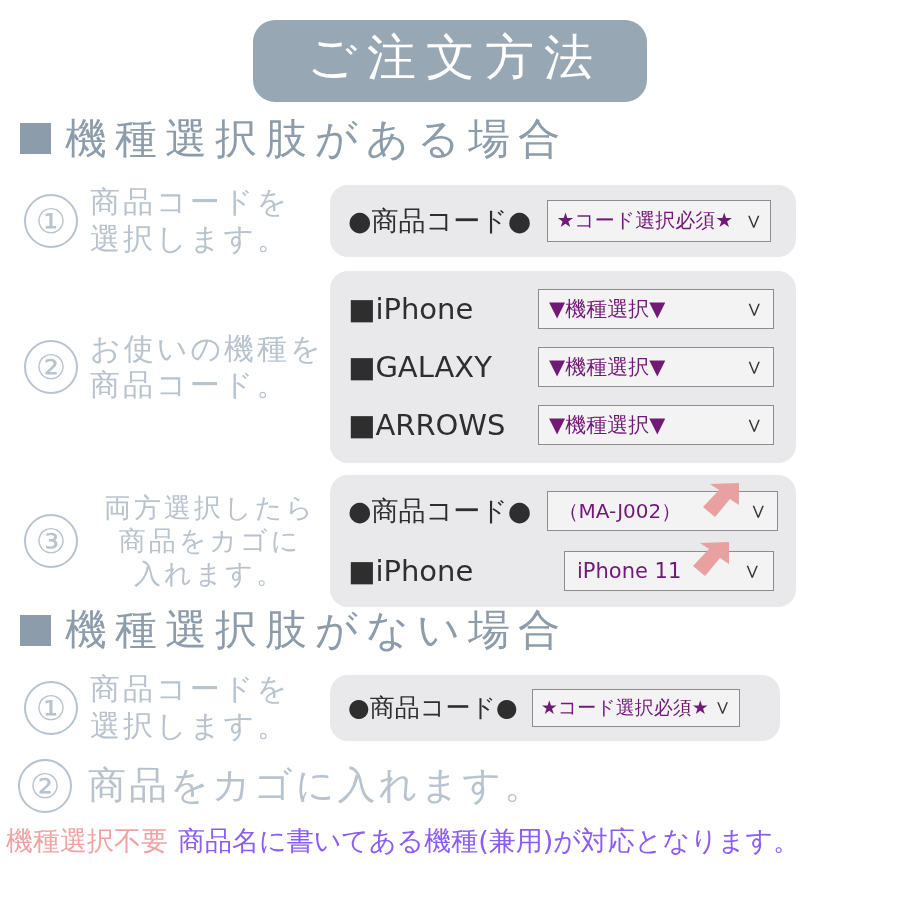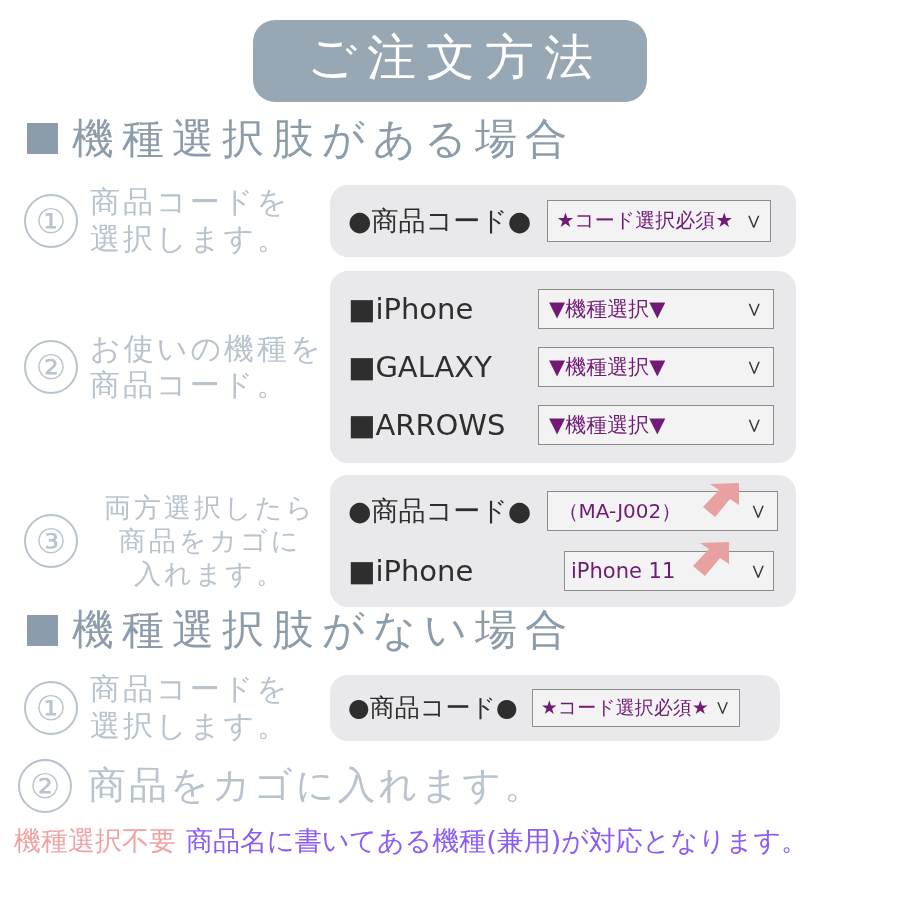--- a/index.html
+++ b/index.html
@@ -33,21 +33,21 @@
     line-height: 1.22;
   }
 
   
   .section-heading {
     display: flex;
     align-items: center;
     color: #8d9cab;
     font-size: 42px;
     letter-spacing: 8px;
-    padding-left: 27px;
+    padding-left: 20px;
     line-height: 1.1;
   }
   .sq-bullet {
     width: 31px;
     height: 31px;
     background: #8d9cab;
     display: inline-block;
     margin-right: 14px;
     flex: 0 0 auto;
   }
@@ -127,21 +127,21 @@
   
   .pink-arrow {
     position: absolute;
     pointer-events: none;
   }
 
   
   .note-line {
     display: flex;
     align-items: baseline;
-    padding-left: 14px;
+    padding-left: 6px;
   }
   .note-pink {
     color: #f1a3a3;
     font-size: 27px;
     letter-spacing: 0px;
   }
   .note-dark {
     color: #8b5cf6;
     font-size: 27px;
     letter-spacing: 0px;
@@ -221,21 +221,21 @@
         <span class="select-value" style="font-size:20px;">（MA-J002）</span>
         <span class="chev" style="font-size:21px;">∨</span>
         <svg class="pink-arrow" width="52" height="52" viewBox="0 0 52 52" style="right:34px; top:-13px;">
           <polygon points="48,4 48,26 39,20 24,38 12,28 28,11 19,5" fill="#e8a0a0"></polygon>
         </svg>
       </span>
     </div>
 
     <div class="field-row" style="margin-top:12px;">
       <span class="field-label model" style="width:216px;">■iPhone</span>
-      <span class="select-box" style="width:210px; height:40px; padding:0 6px;">
+      <span class="select-box" style="width:210px; height:40px; padding:0 12px;">
         <span class="select-value" style="font-size:21px;">iPhone 11</span>
         <span class="chev" style="font-size:21px;">∨</span>
         <svg class="pink-arrow" width="52" height="52" viewBox="0 0 52 52" style="right:40px; top:-14px;">
           <polygon points="48,4 48,26 39,20 24,38 12,28 28,11 19,5" fill="#e8a0a0"></polygon>
         </svg>
       </span>
     </div>
 
   </div>
 </div>

